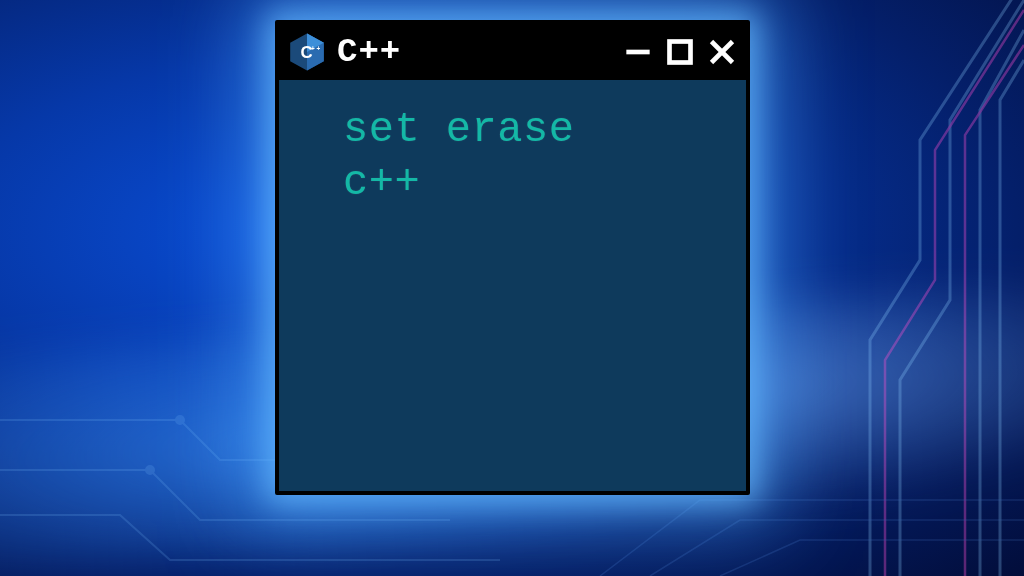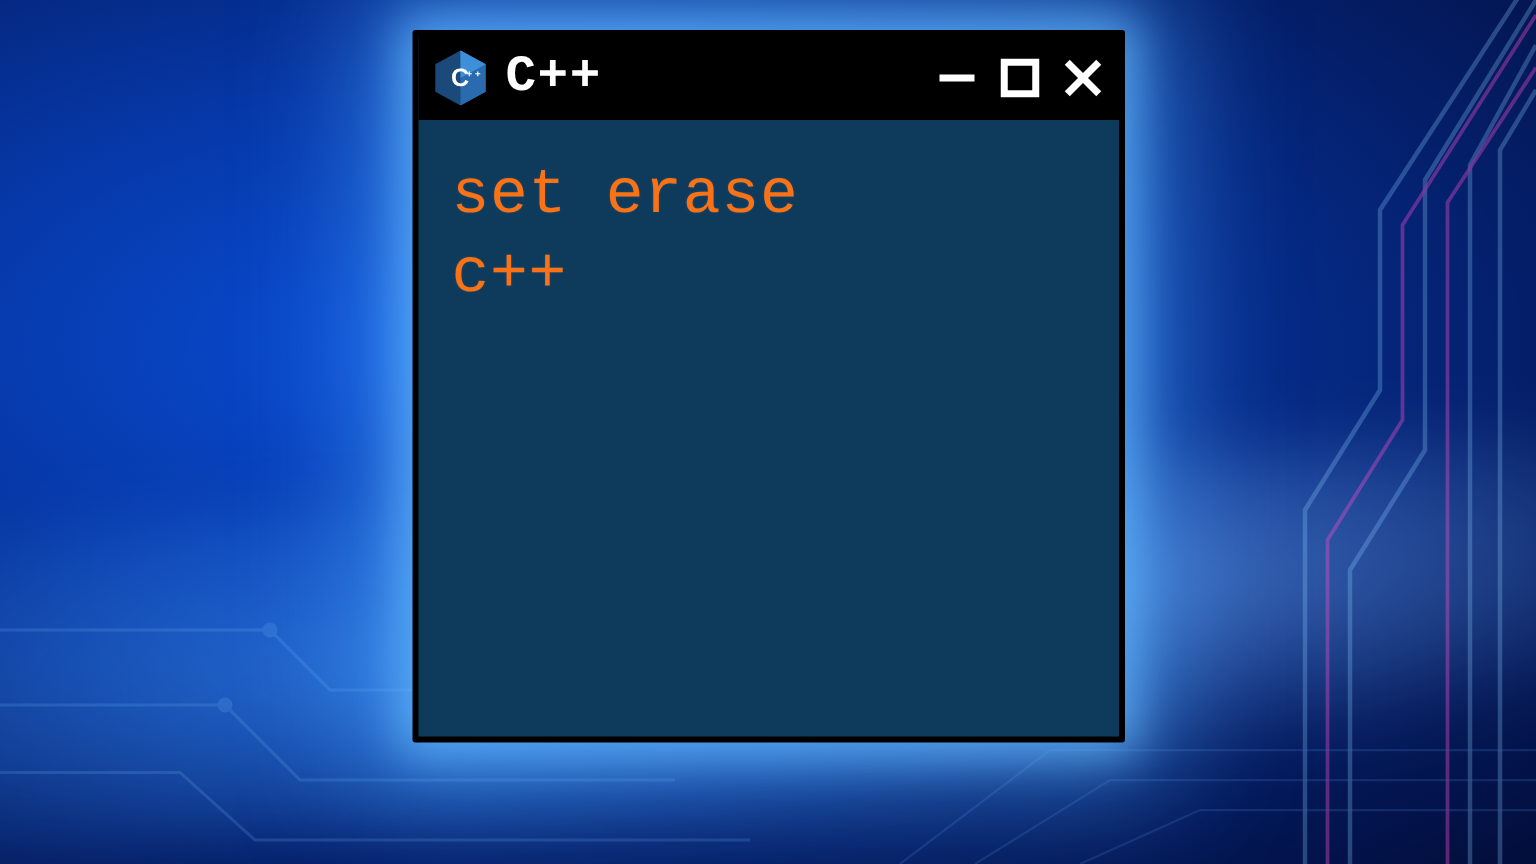--- a/index.html
+++ b/index.html
@@ -90,25 +90,26 @@
       height: 28px;
       display: flex;
       align-items: center;
       justify-content: center;
       cursor: pointer;
     }
     .wc svg { stroke: #fff; stroke-width: 4; fill: none; }
     
     .content {
       padding: 24px 22px;
-      color: #f97316;
+      color: #14b8a6;
       font-size: 42px;
       line-height: 1.25;
       letter-spacing: 0.5px;
       text-shadow: 0 0 2px rgba(255,255,255,0.1);
+      margin-left: 42px;
     }
     .content .line { white-space: pre; }
   </style>
 </head>
 <body>
 
 <div class="bg-wave"></div>
 
 <div class="bg-circuit">
   <svg viewBox="0 0 1024 576" preserveAspectRatio="none">

